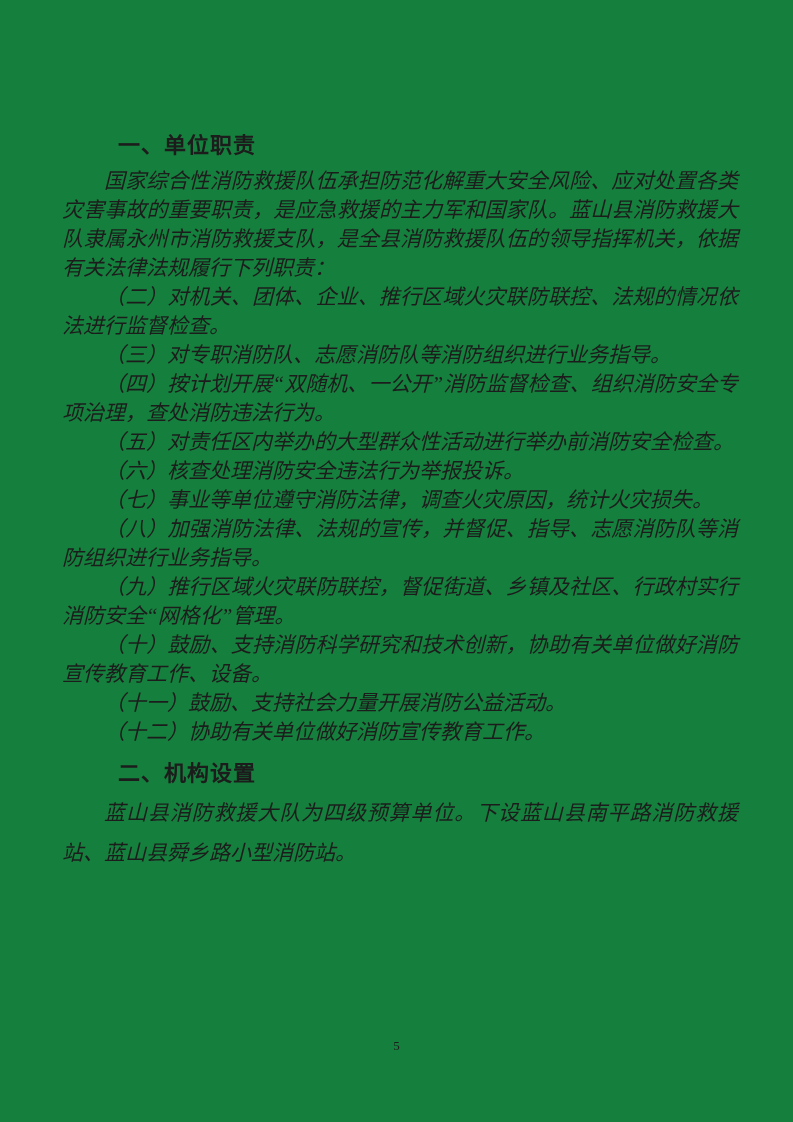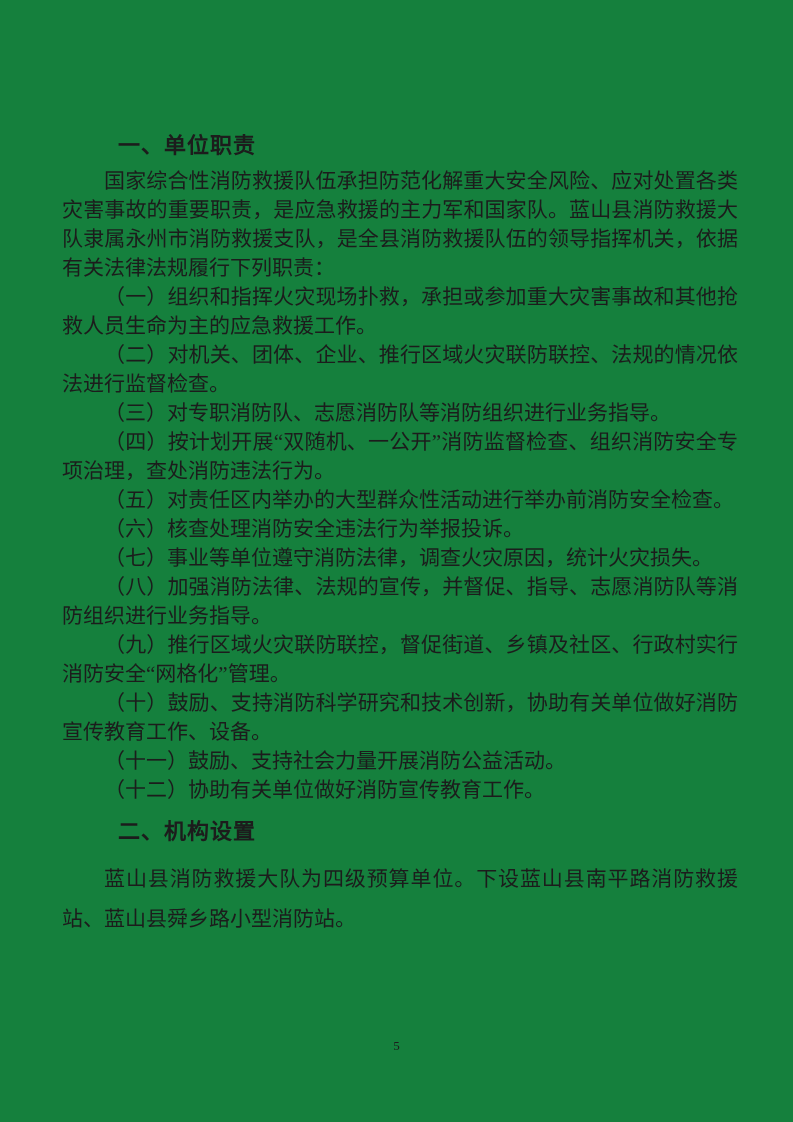--- a/index.html
+++ b/index.html
@@ -26,29 +26,30 @@
     font-family: "Liberation Sans", "DejaVu Sans", sans-serif;
     font-weight: bold;
     font-size: 22px;
     line-height: 30px;
     text-indent: 56px;
     margin: 0 0 6px 0;
     letter-spacing: 1px;
   }
   .section-heading.heading-later {
     margin-top: 12px;
-    margin-bottom: 12px;
+    margin-bottom: 4px;
   }
   p.para {
     margin: 0;
     font-size: 21px;
     line-height: 29px;
     text-indent: 42px;
     text-align: justify;
     letter-spacing: 0px;
+    font-style: italic;
   }
   p.para.para-wide {
     line-height: 40px;
   }
   .page-number {
     position: absolute;
     top: 1038px;
     left: 0;
     width: 100%;
     text-align: center;
@@ -57,21 +58,20 @@
     color: #1c1c1c;
   }
 </style>
 </head>
 <body style="background: rgb(255, 255, 255);">
 
 <div class="page" style="background: #15803d; color: rgb(28, 28, 28);">
   <div class="content">
       <div class="section-heading">一、单位职责</div>
       <p class="para">国家综合性消防救援队伍承担防范化解重大安全风险、应对处置各类灾害事故的重要职责，是应急救援的主力军和国家队。蓝山县消防救援大队隶属永州市消防救援支队，是全县消防救援队伍的领导指挥机关，依据有关法律法规履行下列职责：</p>
-      <p class="para">（一）组织和指挥火灾现场扑救，承担或参加重大灾害事故和其他抢救人员生命为主的应急救援工作。</p>
       <p class="para">（二）对机关、团体、企业、推行区域火灾联防联控、法规的情况依法进行监督检查。</p>
       <p class="para">（三）对专职消防队、志愿消防队等消防组织进行业务指导。</p>
       <p class="para">（四）按计划开展“双随机、一公开”消防监督检查、组织消防安全专项治理，查处消防违法行为。</p>
       <p class="para">（五）对责任区内举办的大型群众性活动进行举办前消防安全检查。</p>
       <p class="para">（六）核查处理消防安全违法行为举报投诉。</p>
       <p class="para">（七）事业等单位遵守消防法律，调查火灾原因，统计火灾损失。</p>
       <p class="para">（八）加强消防法律、法规的宣传，并督促、指导、志愿消防队等消防组织进行业务指导。</p>
       <p class="para">（九）推行区域火灾联防联控，督促街道、乡镇及社区、行政村实行消防安全“网格化”管理。</p>
       <p class="para">（十）鼓励、支持消防科学研究和技术创新，协助有关单位做好消防宣传教育工作、设备。</p>
       <p class="para">（十一）鼓励、支持社会力量开展消防公益活动。</p>

